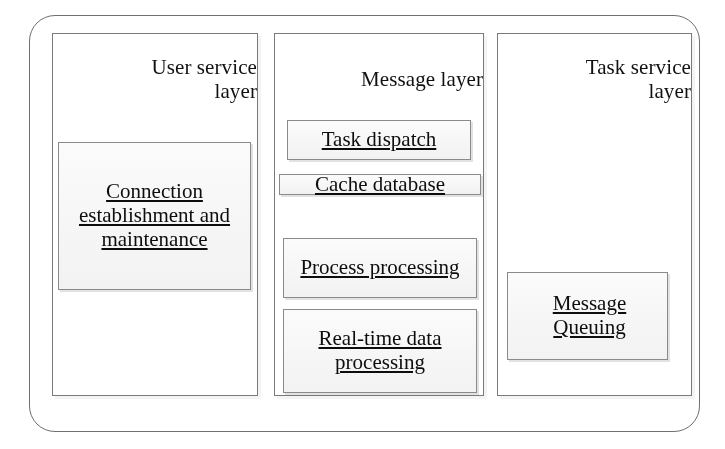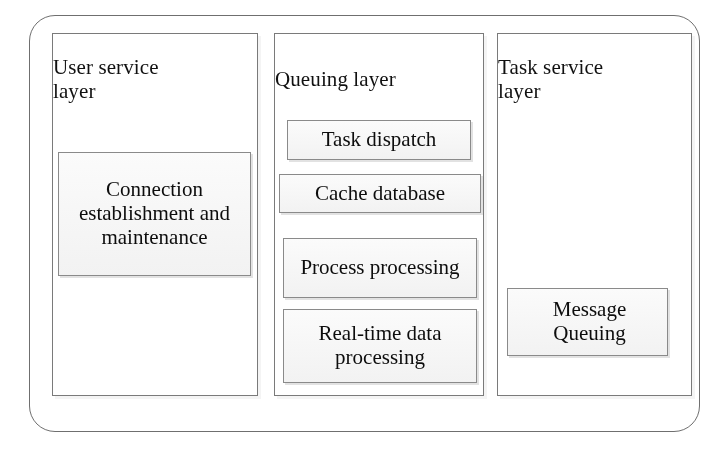--- a/index.html
+++ b/index.html
@@ -41,21 +41,21 @@
     box-shadow: 3px 3px 0 0 #f4f4f4;
   }
   .col-user   { left: 52px;  top: 33px; width: 206px; height: 363px; }
   .col-middle { left: 274px; top: 33px; width: 210px; height: 363px; }
   .col-data   { left: 497px; top: 33px; width: 195px; height: 363px; }
 
   .layer-title {
     position: absolute;
     left: 0;
     right: 0;
-    text-align: left;
+    text-align: right;
     font-size: 21px;
     line-height: 1.12;
     color: #111111;
     letter-spacing: 0.1px;
   }
 
   
   .comp-box {
     position: absolute;
     box-sizing: border-box;
@@ -63,56 +63,57 @@
     background: linear-gradient(180deg, #fbfbfb 0%, #f2f2f2 100%);
     box-shadow: 2px 2px 0 0 #e2e2e2;
     display: flex;
     align-items: center;
     justify-content: center;
     text-align: center;
     font-size: 21px;
     line-height: 1.14;
     color: #0d0d0d;
     padding: 1px 3px;
+    text-decoration: underline;
   }
 </style>
 </head>
 <body>
 
 <div id="canvas">
 
   <div class="outer-frame"></div>
 
   <div class="layer-col col-user">
     <div class="layer-title" style="top:22px;">
       <div>User service</div>
       <div>layer</div>
     </div>
 
-    <div class="comp-box" style="left:5px; top:118px; width:193px; height:124px;">Connection establishment and maintenance</div>
+    <div class="comp-box" style="left:5px; top:108px; width:193px; height:148px;">Connection establishment and maintenance</div>
 
   </div>
 
   <div class="layer-col col-middle">
     <div class="layer-title" style="top:34px;">
-      <div>Queuing layer</div>
+      <div>Message layer</div>
     </div>
 
     <div class="comp-box" style="left:12px; top:86px; width:184px; height:40px;">Task dispatch</div>
 
-    <div class="comp-box" style="left:4px; top:140px; width:202px; height:39px;">Cache database</div>
+    <div class="comp-box" style="left:4px; top:140px; width:202px; height:21px;">Cache database</div>
 
     <div class="comp-box" style="left:8px; top:204px; width:194px; height:60px;">Process processing</div>
 
-    <div class="comp-box" style="left:8px; top:275px; width:194px; height:74px;">Real-time data processing</div>
+    <div class="comp-box" style="left:8px; top:275px; width:194px; height:84px;">Real-time data processing</div>
   </div>
 
   <div class="layer-col col-data">
     <div class="layer-title" style="top:22px;">
       <div>Task service</div>
       <div>layer</div>
     </div>
 
 
-    <div class="comp-box" style="left:9px; top:254px; width:161px; height:68px;padding-left:7px;">Message Queuing</div>
+    <div class="comp-box" style="left:9px; top:238px; width:161px; height:88px;padding-left:7px;">Message Queuing</div>
   </div>
 
 </div>
 
 </body></html>

